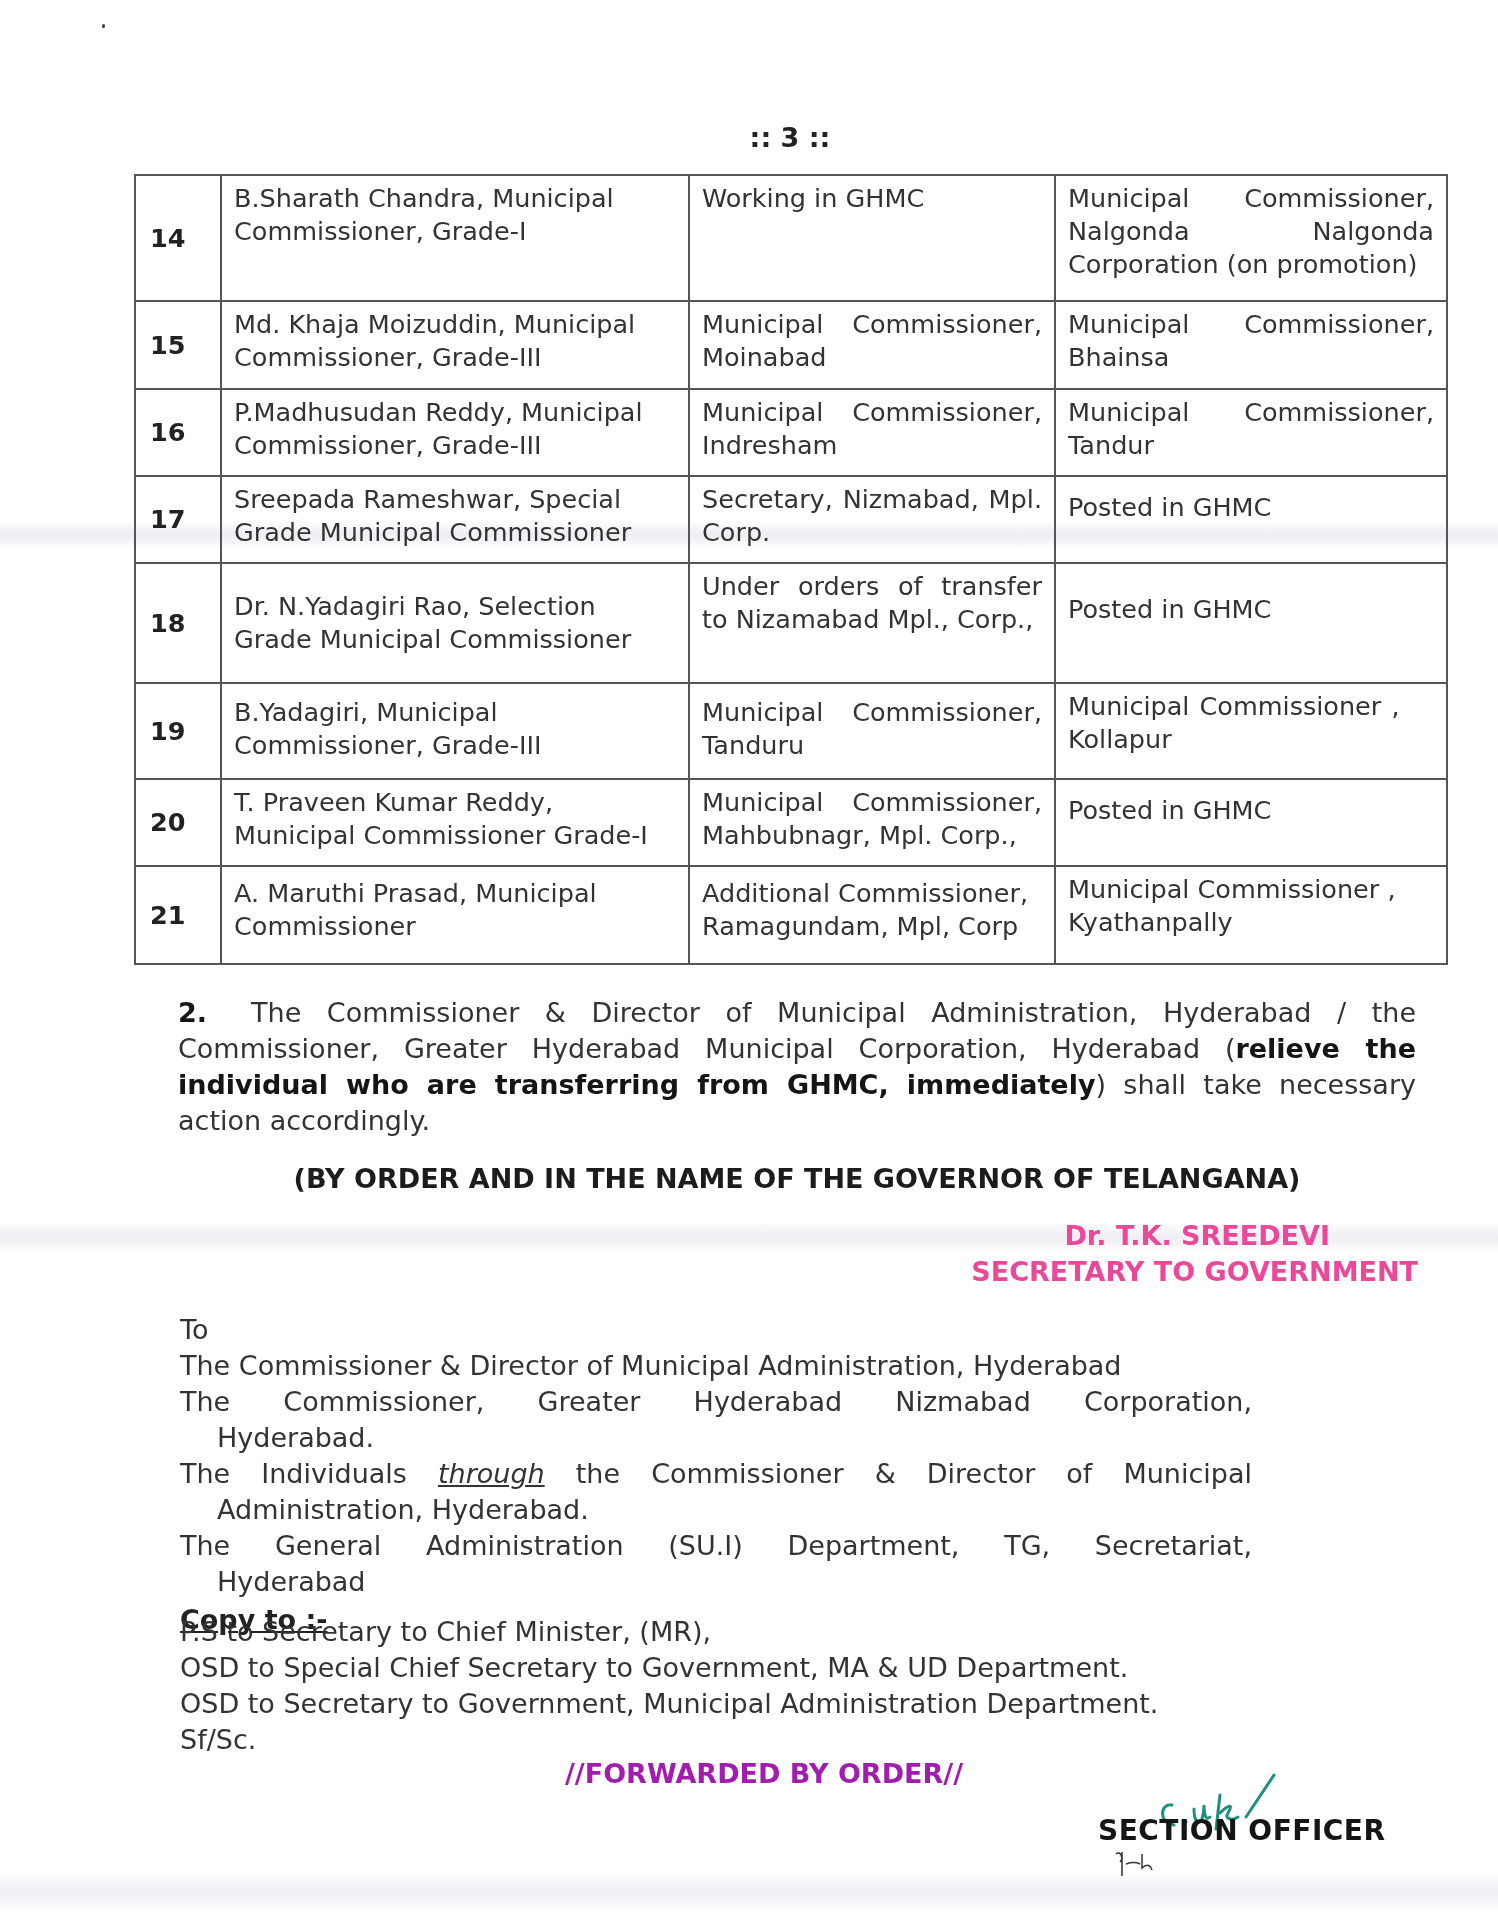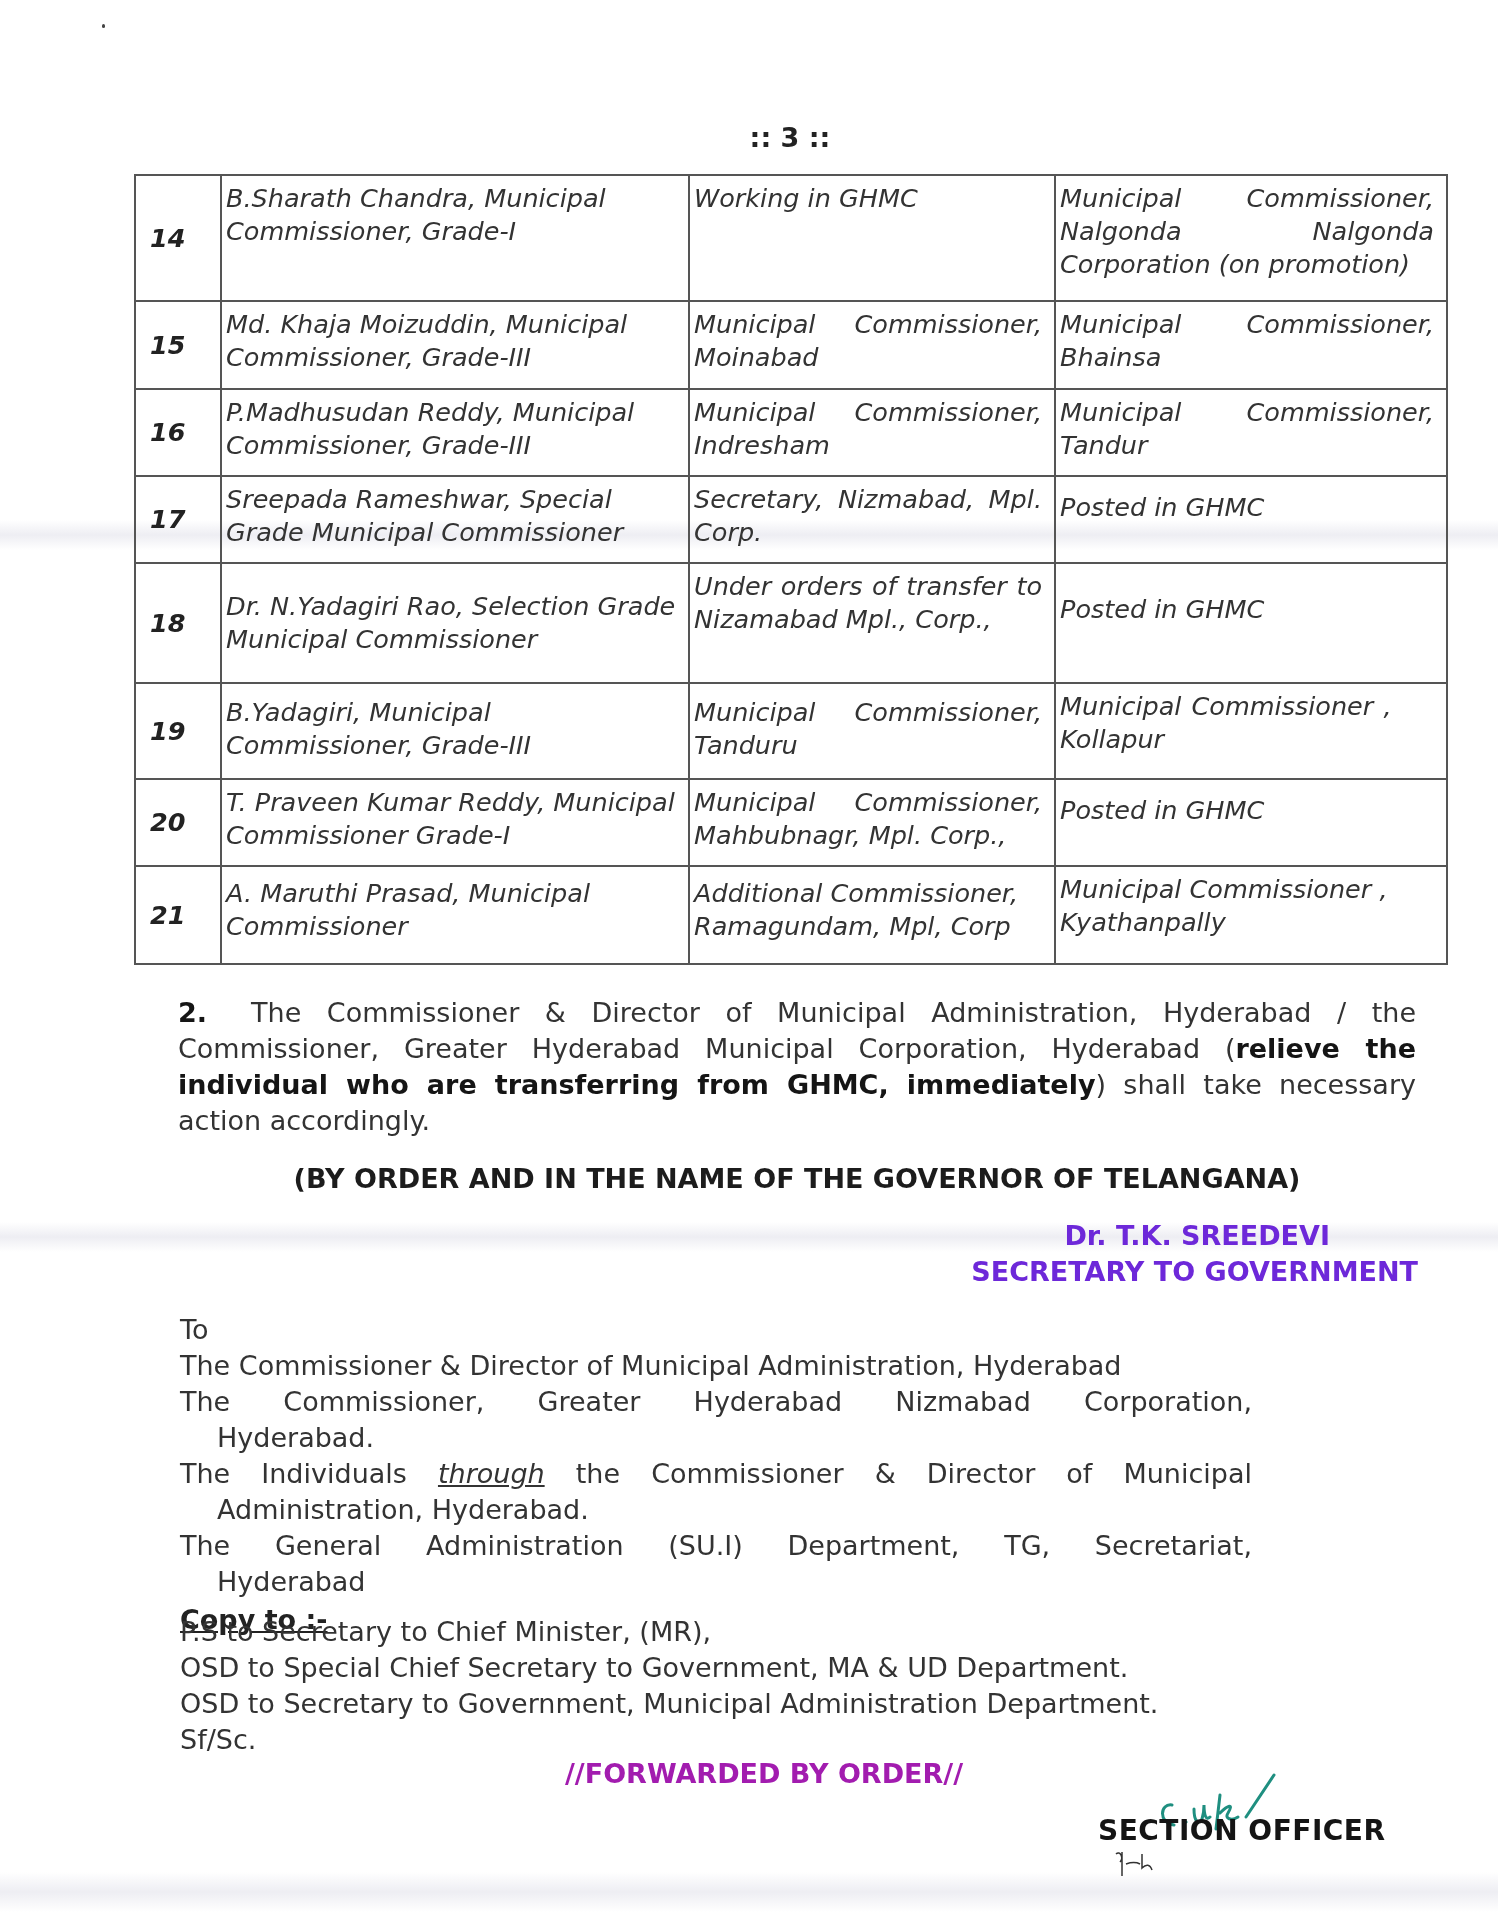--- a/index.html
+++ b/index.html
@@ -17,39 +17,39 @@
     .page-no {
       position: absolute; left: 740px; top: 122px; width: 100px; text-align: center;
       font-weight: bold; font-size: 27px; color: #222;
     }
     table.transfers {
       position: absolute; left: 134px; top: 174px; width: 1312px;
       border-collapse: collapse; table-layout: fixed;
       font-size: 25.5px; line-height: 33px; color: #333;
     }
     table.transfers td {
-      border: 2px solid #555; vertical-align: top; padding: 6px 12px 6px 4px; font-style: italic;
+      border: 2px solid #555; vertical-align: top; padding: 6px 12px 6px 12px;
     }
     table.transfers td.sl {
       width: 60px; font-weight: bold; color: #222; vertical-align: middle; padding-left: 14px;
     }
     td.just { text-align: justify; text-align-last: left; }
     .para {
       position: absolute; left: 178px; top: 995px; width: 1238px;
       font-size: 27px; line-height: 36px; text-align: justify; color: #333;
     }
     .para b { color: #151515; }
     .para .num { font-weight: bold; color: #151515; margin-right: 44px; }
     .governor {
       position: absolute; left: 178px; top: 1163px; width: 1238px; text-align: center;
       font-weight: bold; font-size: 27px; color: #1c1c1c;
     }
     .signatory {
       position: absolute; right: 80px; top: 1218px; text-align: right;
-      font-weight: bold; font-size: 27px; line-height: 36px; color: #6d28d9;
+      font-weight: bold; font-size: 27px; line-height: 36px; color: #ec4899;
     }
     .signatory .name { margin-right: 88px; }
     .addr {
       position: absolute; left: 180px; top: 1268px; width: 1072px;
       font-size: 27px; line-height: 36px; color: #333; margin-top: 44px;
     }
     .addr .line { text-align: justify; text-align-last: left; }
     .addr .line.full { text-align-last: justify; }
     .addr .indent { padding-left: 37px; }
     .addr i { text-decoration: underline; }

